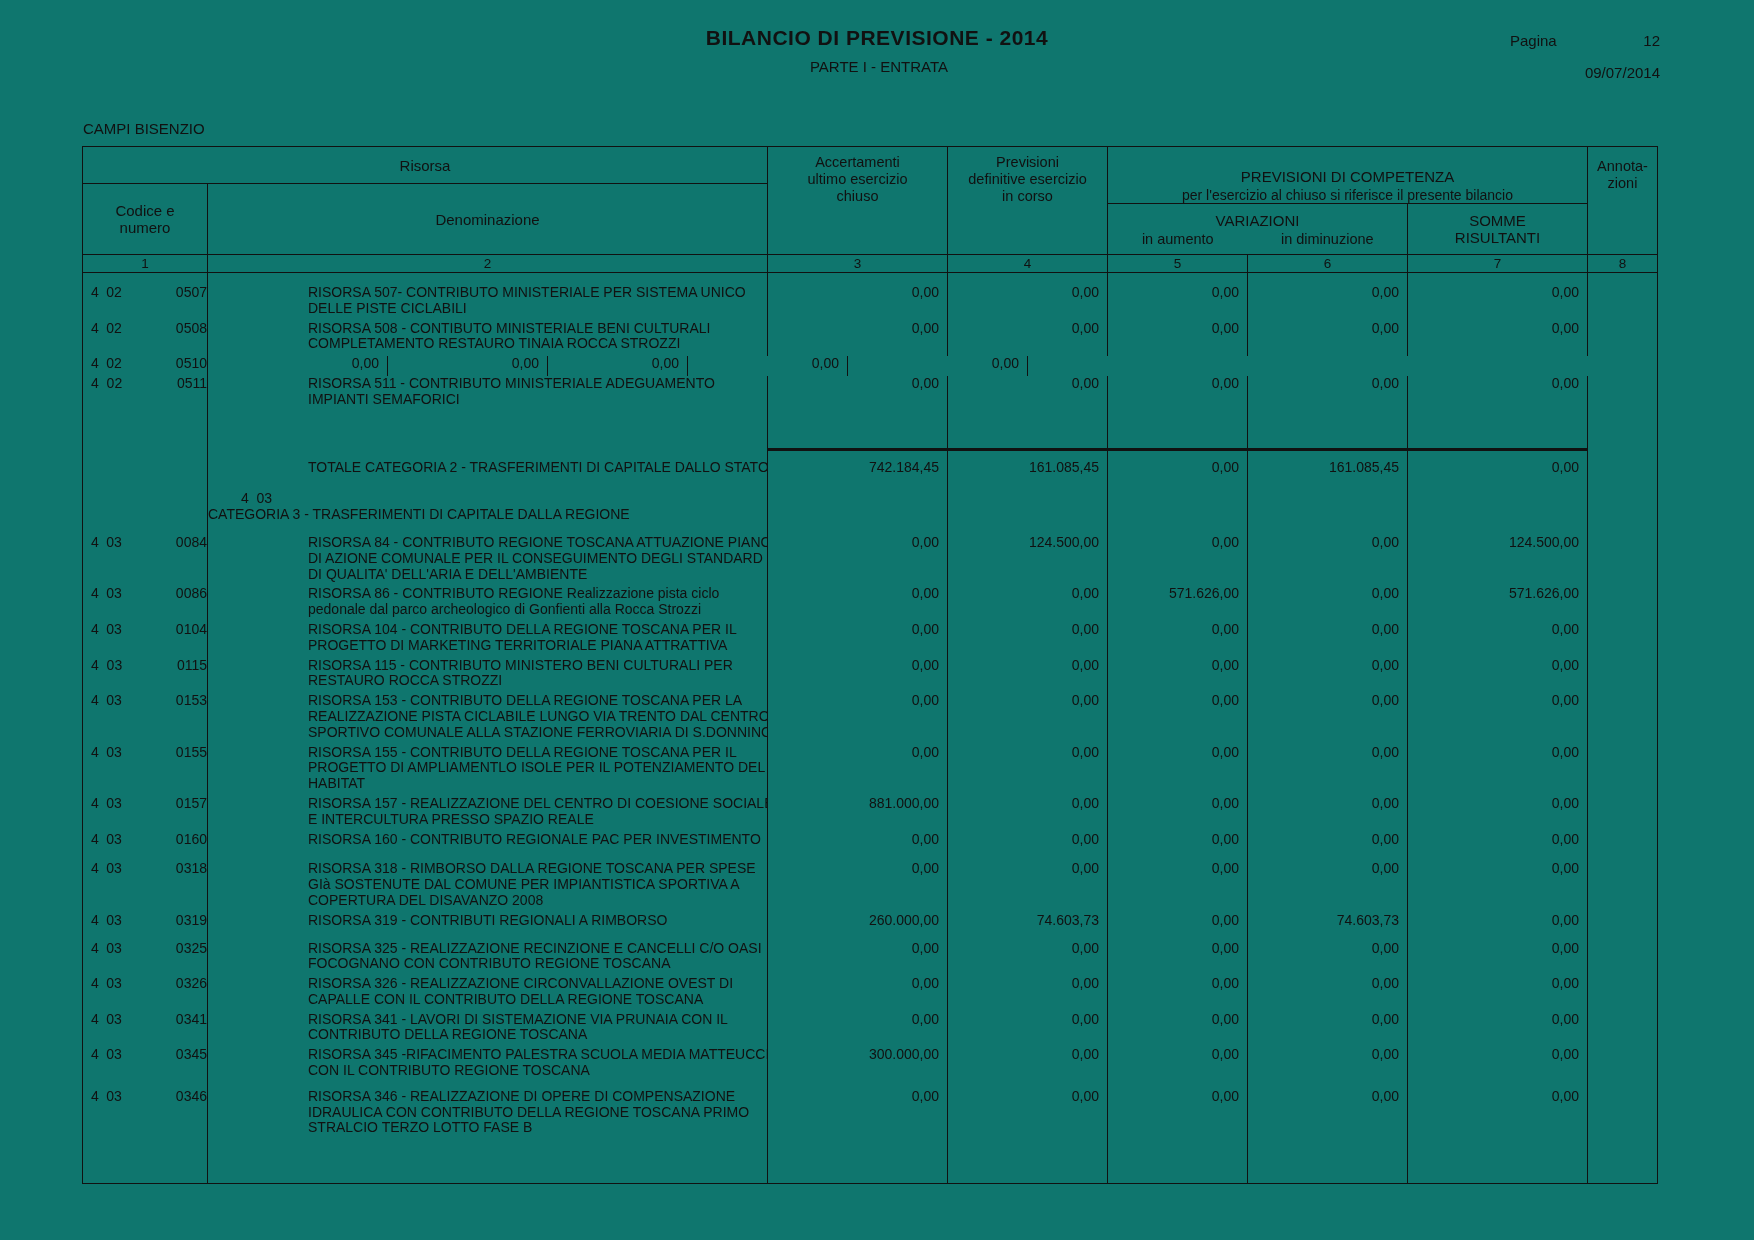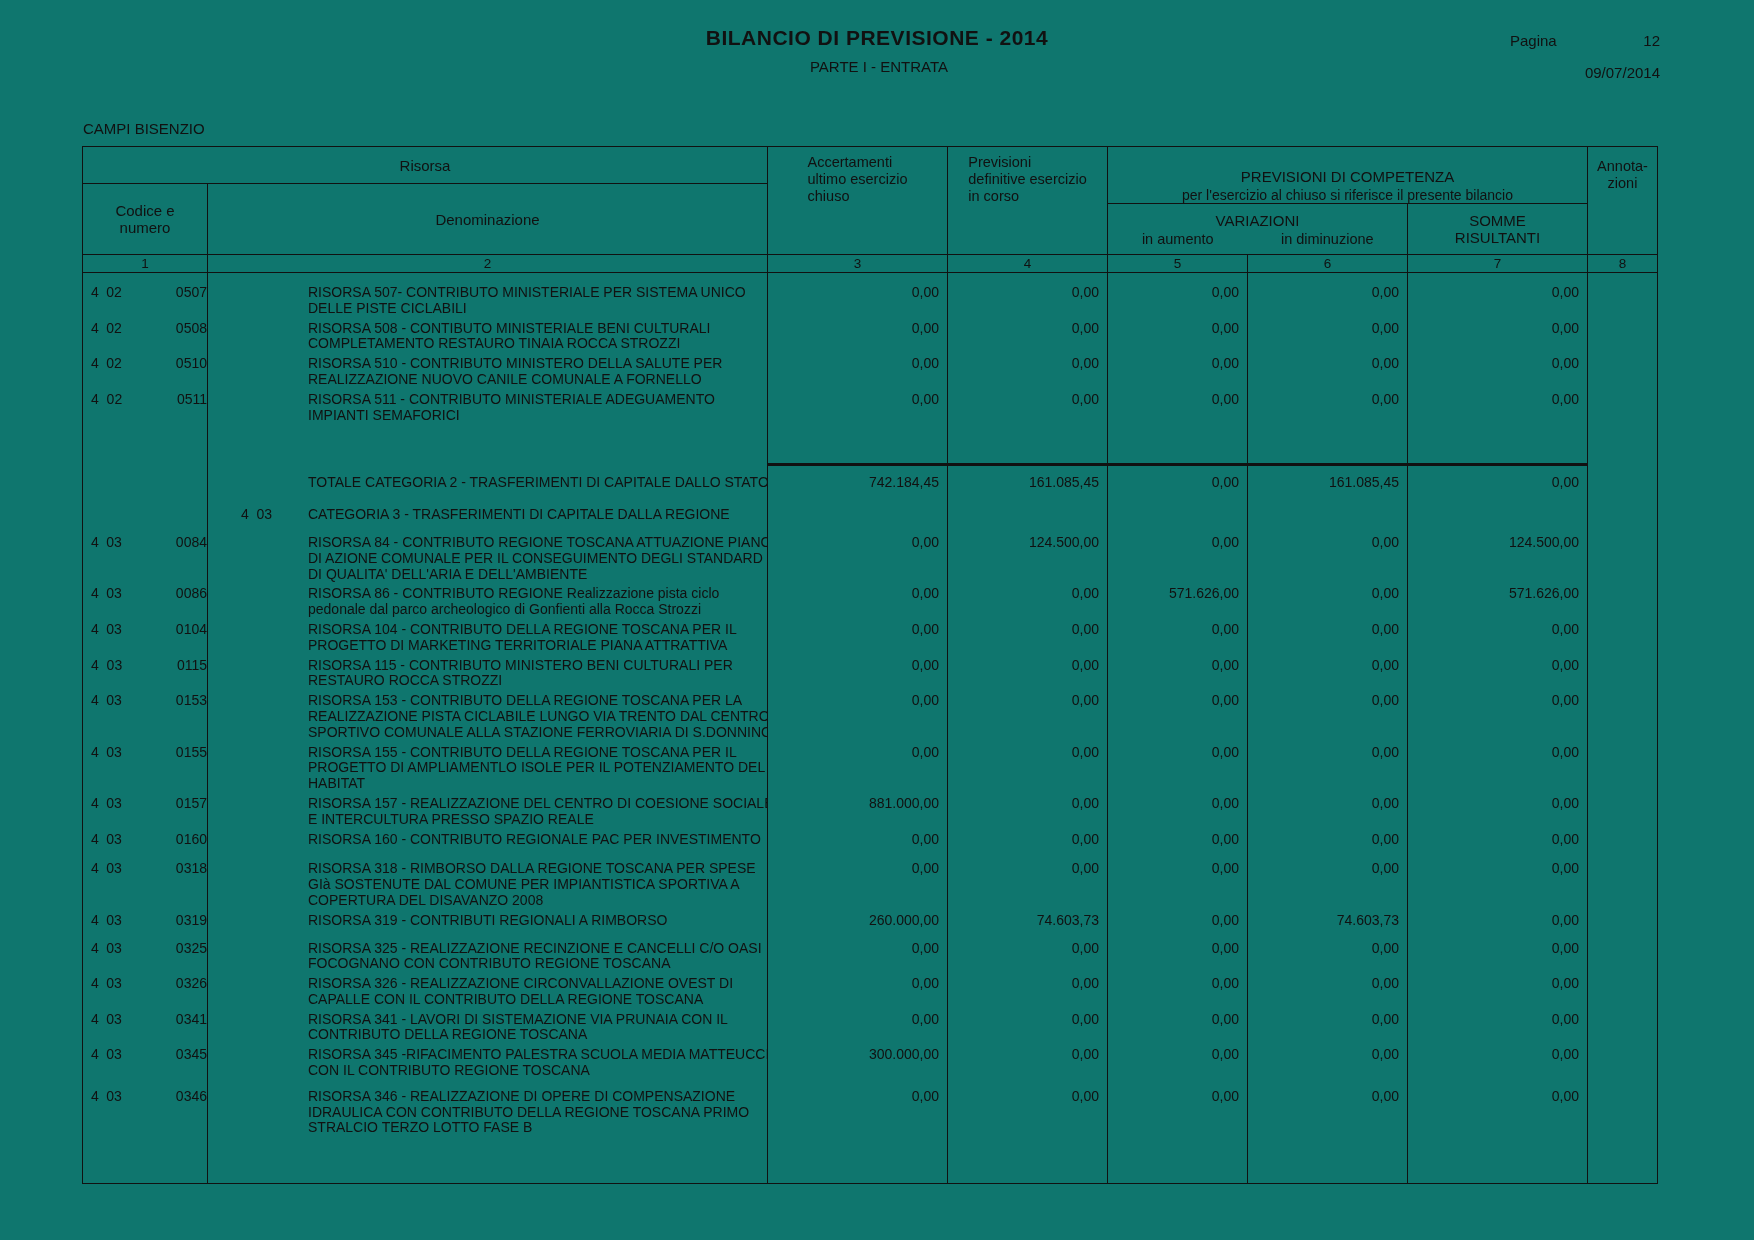--- a/index.html
+++ b/index.html
@@ -26,21 +26,21 @@
 
   
   .thead { height:107px; display:flex; flex-direction:row; }
   .h-risorsa-group { width:685px; display:flex; flex-direction:column; }
   .h-risorsa { height:37px; display:flex; align-items:center; justify-content:center; }
   .h-row2 { flex:1; display:flex; }
   .h-codice { width:125px; display:flex; align-items:center; justify-content:center;
     text-align:center; white-space:pre-line; line-height:17px; }
   .h-denom { flex:1; display:flex; align-items:center; justify-content:center; }
   .h-acc, .h-prev { display:flex; justify-content:center; padding-top:7px;
-    text-align:left; white-space:pre-line; line-height:17px; font-size:14.5px; }
+    text-align:center; white-space:pre-line; line-height:17px; font-size:14.5px; }
   .h-acc { width:180px; }
   .h-prev { width:160px; }
   .h-comp-group { width:480px; display:flex; flex-direction:column; }
   .h-comp-title { height:57px; display:flex; flex-direction:column; align-items:center; justify-content:flex-end; }
   .h-comp-title .t1 { font-size:15px; }
   .h-comp-title .t2 { font-size:14px; margin-top:2px; }
   .h-comp-row2 { flex:1; display:flex; }
   .h-var { width:300px; display:flex; flex-direction:column; justify-content:center; }
   .h-var-title { text-align:center; }
   .h-var-sub { display:flex; margin-top:2px; font-size:14.5px; }
@@ -58,21 +58,21 @@
   .nw1{width:125px}.nw2{width:560px}.nw3{width:180px}.nw4{width:160px}
   .nw5{width:140px}.nw6{width:160px}.nw7{width:180px}.nw8{flex:1}
 
   
   .tbody { flex:1; display:flex; flex-direction:column; overflow:hidden;
     font-size:14px; line-height:15.8px; }
   .brow { display:flex; }
   .c-code { width:125px; display:flex; padding:0 0 4px 8px; }
   .c-code .ct { width:16px; } .c-code .cc { width:30px; } .c-code .cn { flex:1;margin-left:41px; }
   .c-denom { width:560px; padding:0 4px 4px 100px; white-space:pre; overflow:hidden; }
-  .c-denom.cat { padding-left:0; display:flex; }
+  .c-denom.cat { padding-left:0; display:flex;flex-direction:column; }
   .c-denom.cat .catcode { margin-left:33px; width:67px; }
   .c-val { text-align:right; padding:0 8px 4px 0; }
   .v1{width:180px}.v2{width:160px}.v3{width:140px}.v4{width:160px}.v5{width:180px}
   .c-annota { flex:1; }
   .rule-bar { width:820px; height:3px; background:#111; }
   .sp1{width:125px}.sp2{width:560px}
 </style>
 </head>
 <body>
 
@@ -180,22 +180,20 @@
           <div class="c-val br v4">0,00</div>
           <div class="c-val br v5">0,00</div>
           <div class="c-annota"></div>
         </div>
         <div class="brow">
           <div class="c-code br">
             <div class="ct">4</div>
             <div class="cc">02</div>
             <div class="cn">0510</div>
           </div>
-          <div class="c-denom br">RISORSA 510 - CONTRIBUTO MINISTERO DELLA SALUTE PER
-REALIZZAZIONE NUOVO CANILE COMUNALE A FORNELLO</div>
           <div class="c-val br v1">0,00</div>
           <div class="c-val br v2">0,00</div>
           <div class="c-val br v3">0,00</div>
           <div class="c-val br v4">0,00</div>
           <div class="c-val br v5">0,00</div>
           <div class="c-annota"></div>
         </div>
         <div class="brow">
           <div class="c-code br">
             <div class="ct">4</div>

